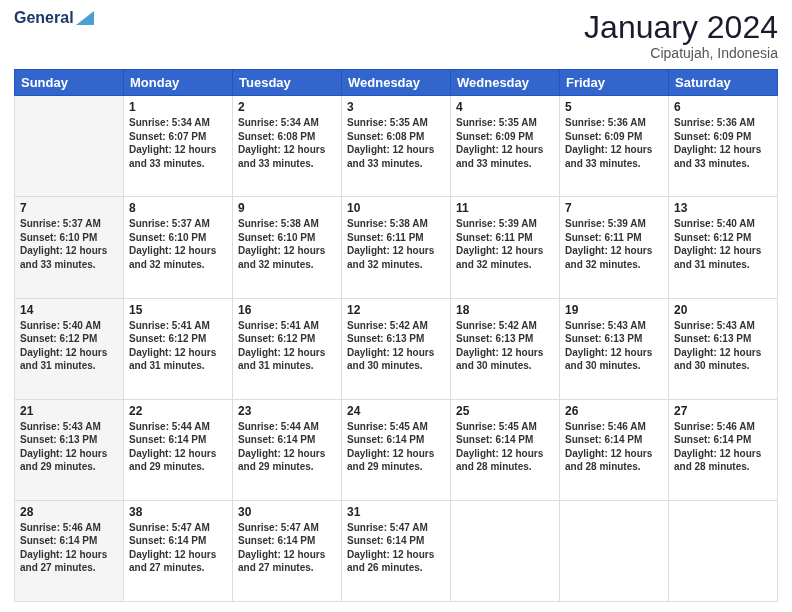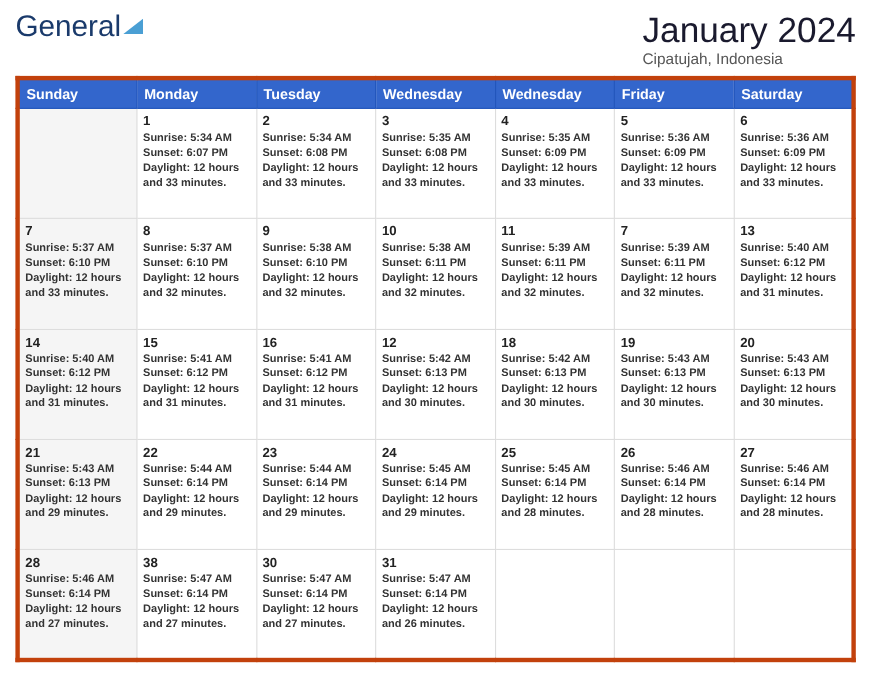--- a/index.html
+++ b/index.html
@@ -22,34 +22,35 @@
       justify-content: space-between;
       align-items: flex-start;
       margin-bottom: 8px;
     }
     .logo {
       display: flex;
       flex-direction: column;
       align-items: flex-start;
     }
     .title-area {
+      text-align: right;
     }
     .month-title {
       font-size: 32px;
       color: #1a1a2e;
       font-weight: 300;
       line-height: 1.1;
     }
     .location {
       font-size: 14px;
       color: #555;
     }
     .calendar {
       flex: 1;
-      border: 4px solid #c2410c;
+      border: 1px solid #c2410c;
       border-collapse: collapse;
       width: 100%;
       table-layout: fixed;
     }
     .calendar th {
       background: #3366cc;
       color: #fff;
       text-align: left;
       padding: 5px 6px;
       font-size: 13px;
@@ -82,21 +83,21 @@
     }
   </style>
 </head>
 <body>
 
 <div class="page">
   <div class="header">
     <div class="logo">
       <div style="display:flex;flex-direction:column;line-height:1.05;">
         <div style="display:flex;align-items:center;">
-          <span style="font-size:27px;font-weight:normal;color:#1a3a6b;">General</span>
+          <span style="font-size:16px;font-weight:bold;color:#1a3a6b;">General</span>
           <svg width="18" height="14" viewBox="0 0 18 14" style="margin-left:2px;">
             <polygon points="0,14 18,0 18,14" fill="#4a9fd4"></polygon>
           </svg>
         </div>
       </div>
     </div>
     <div class="title-area">
       <div class="month-title">January 2024</div>
       <div class="location">Cipatujah, Indonesia</div>
     </div>

